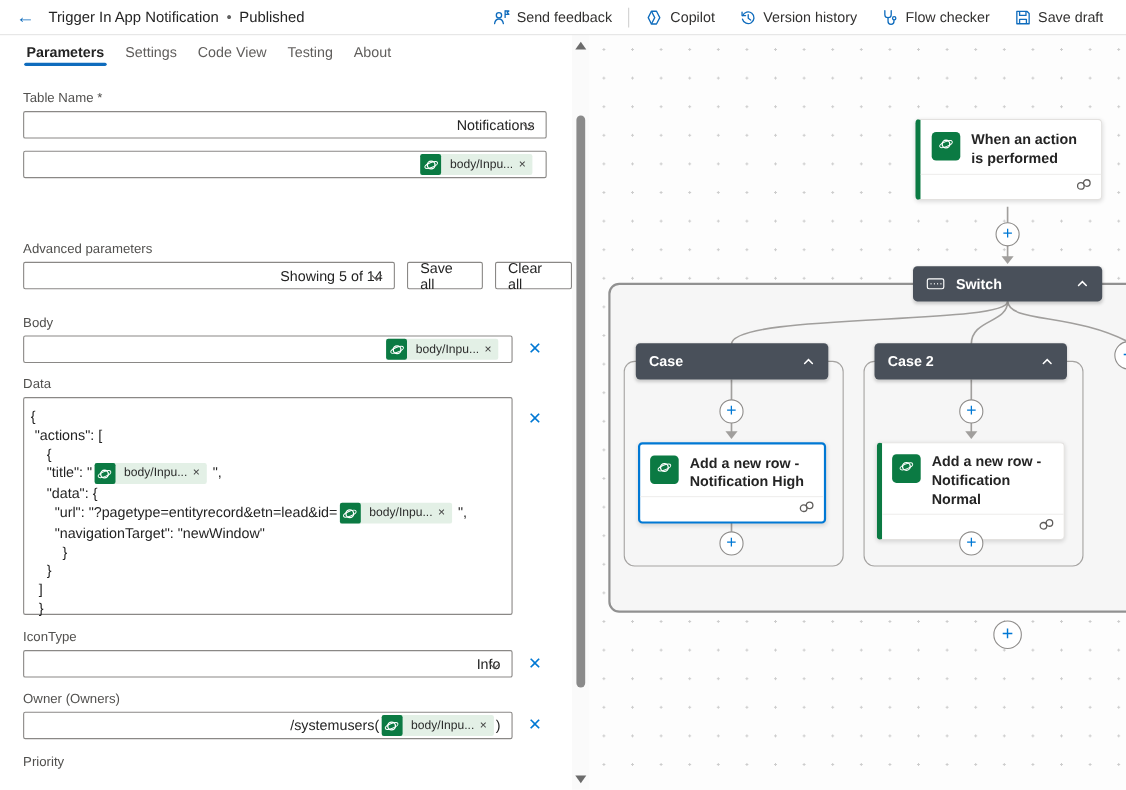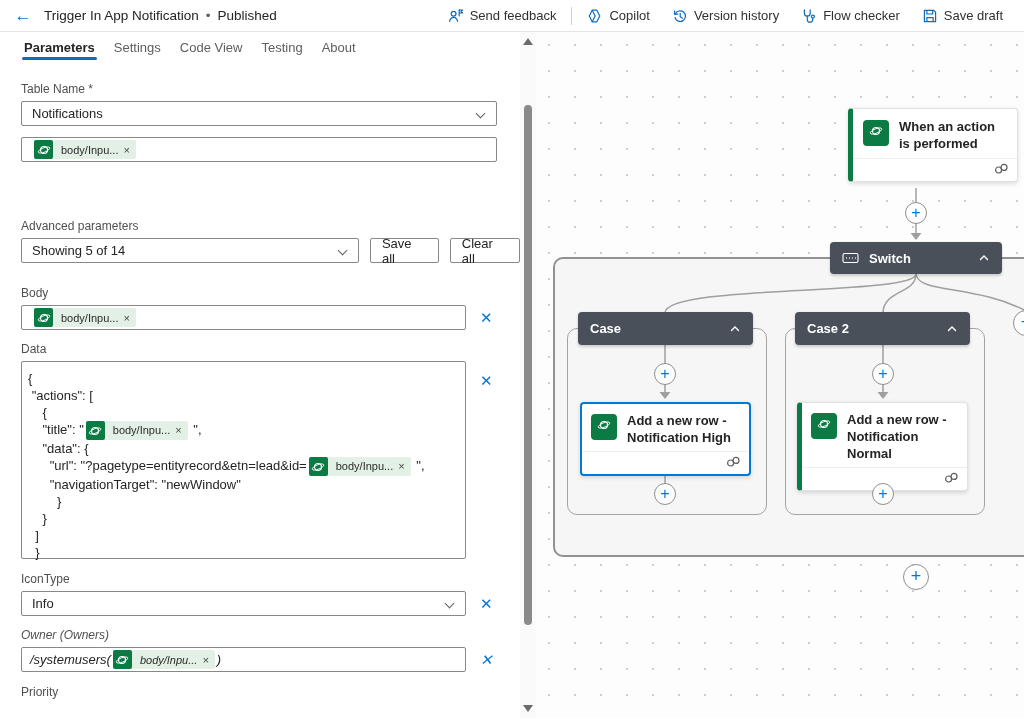--- a/index.html
+++ b/index.html
@@ -20,21 +20,21 @@
   .left-panel { position:absolute; left:0; top:32px; width:520px; bottom:0; background:#fff; overflow:hidden; }
   .tabs { display:flex; gap:19px; padding:0 24px; height:30px; align-items:center; }
   .tab { font-size:13px; color:#605e5c; position:relative; height:100%; display:flex; align-items:center; cursor:pointer; }
   .tab.active { color:#242424; font-weight:bold; }
   .tab.active::after { content:""; position:absolute; left:-2px; right:-2px; bottom:2px; height:3px; border-radius:2px; background:#0f6cbd; }
   .panel-body { padding:20px 0 0 21px; }
 
   .field-label { font-size:12px; color:#51504e; margin-bottom:5px; }
   .fgroup { margin-bottom:10px; }
   .control { position:relative; border:1px solid #8a8886; border-radius:2px; height:25px; background:#fff;
-             display:flex; align-items:center; padding:0 10px; font-size:13px; color:#242424; }
+             display:flex; align-items:center; padding:0 10px; font-size:13px; color:#242424;justify-content:flex-end; }
   .w-full { width:476px; }
   .w-x { width:445px; }
   .dd-chevron { position:absolute; right:12px; top:8px; width:7px; height:7px; border-right:1.4px solid #605e5c;
                 border-bottom:1.4px solid #605e5c; transform:rotate(45deg); }
   .field-row { display:flex; align-items:center; gap:12px; }
   .clear-x { color:#0078d4; font-size:15px; line-height:1; cursor:pointer; padding:2px; }
 
   .token { display:inline-flex; align-items:center; height:19px; background:#e3f0e6; border-radius:2px;
            font-size:11px; color:#2b2b2b; vertical-align:middle; margin:0 2px; cursor:pointer; }
   .dv-badge { width:19px; height:19px; background:#0b7a43; border-radius:2px; display:inline-flex;
@@ -249,21 +249,21 @@
       <div class="field-label">IconType</div>
       <div class="field-row">
         <div class="control w-x">
           <span>Info</span>
           <span class="dd-chevron"></span>
         </div>
         <div class="clear-x">✕</div>
       </div>
     </div>
 
-    <div class="fgroup" style="margin-bottom:13px;font-style:italic;">
+    <div class="fgroup" style="margin-bottom:13px;">
       <div class="field-label">Owner (Owners)</div>
       <div class="field-row">
         <div class="control w-x" style="padding-left:8px;">
           <span>/systemusers(</span>
           <span class="token">
             <span class="dv-badge">
                 <svg width="14" height="14" viewBox="0 0 16 16" fill="none">
                   <circle cx="8" cy="8" r="4" stroke="#fff" stroke-width="1.4"></circle>
                   <ellipse cx="8" cy="8" rx="7" ry="2.5" stroke="#fff" stroke-width="1" transform="rotate(-22 8 8)"></ellipse>
                 </svg>
@@ -307,21 +307,21 @@
       <path d="M129,443 L129,452"></path>
       <path d="M347,443 L347,452"></path>
     </g>
     <g fill="#a19f9d">
       <polygon points="374.5,201 385.5,201 380,208"></polygon>
       <polygon points="123.5,360 134.5,360 129,367"></polygon>
       <polygon points="341.5,360 352.5,360 347,367"></polygon>
     </g>
   </svg>
 
-  <div class="node-card green-edge" style="left:312px; top:76px; width:170px;">
+  <div class="node-card green-edge" style="left:296px; top:76px; width:170px;">
     <div class="card-main">
       <div class="card-icon">
           <span class="dv-logo"><svg width="14" height="14" viewBox="0 0 16 16" fill="none">
               <circle cx="8" cy="8" r="4" stroke="#fff" stroke-width="1.4"></circle>
               <ellipse cx="8" cy="8" rx="7" ry="2.5" stroke="#fff" stroke-width="1" transform="rotate(-22 8 8)"></ellipse>
             </svg></span>
         </div>
       <div class="card-title">When an action is performed</div>
     </div>
     <div class="card-footer">

